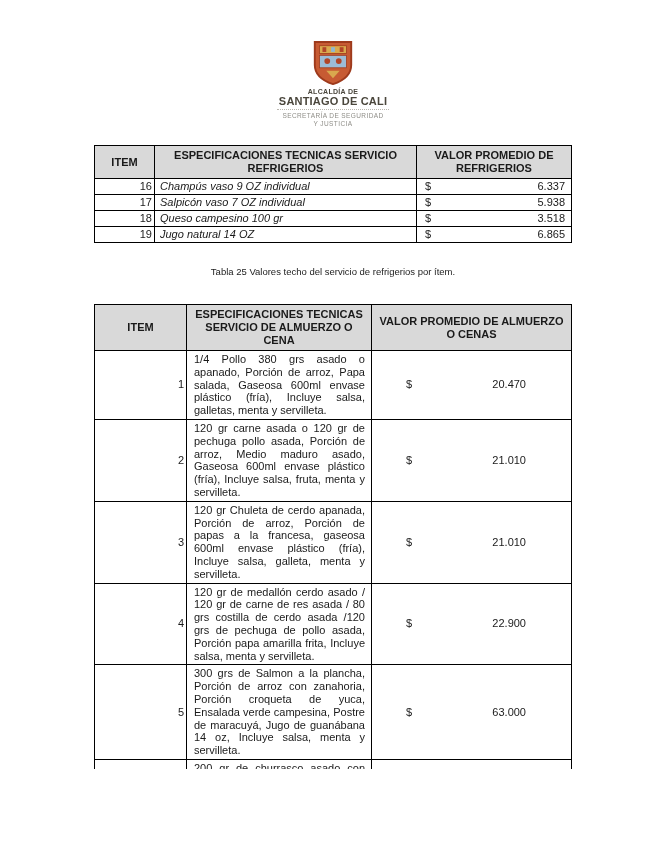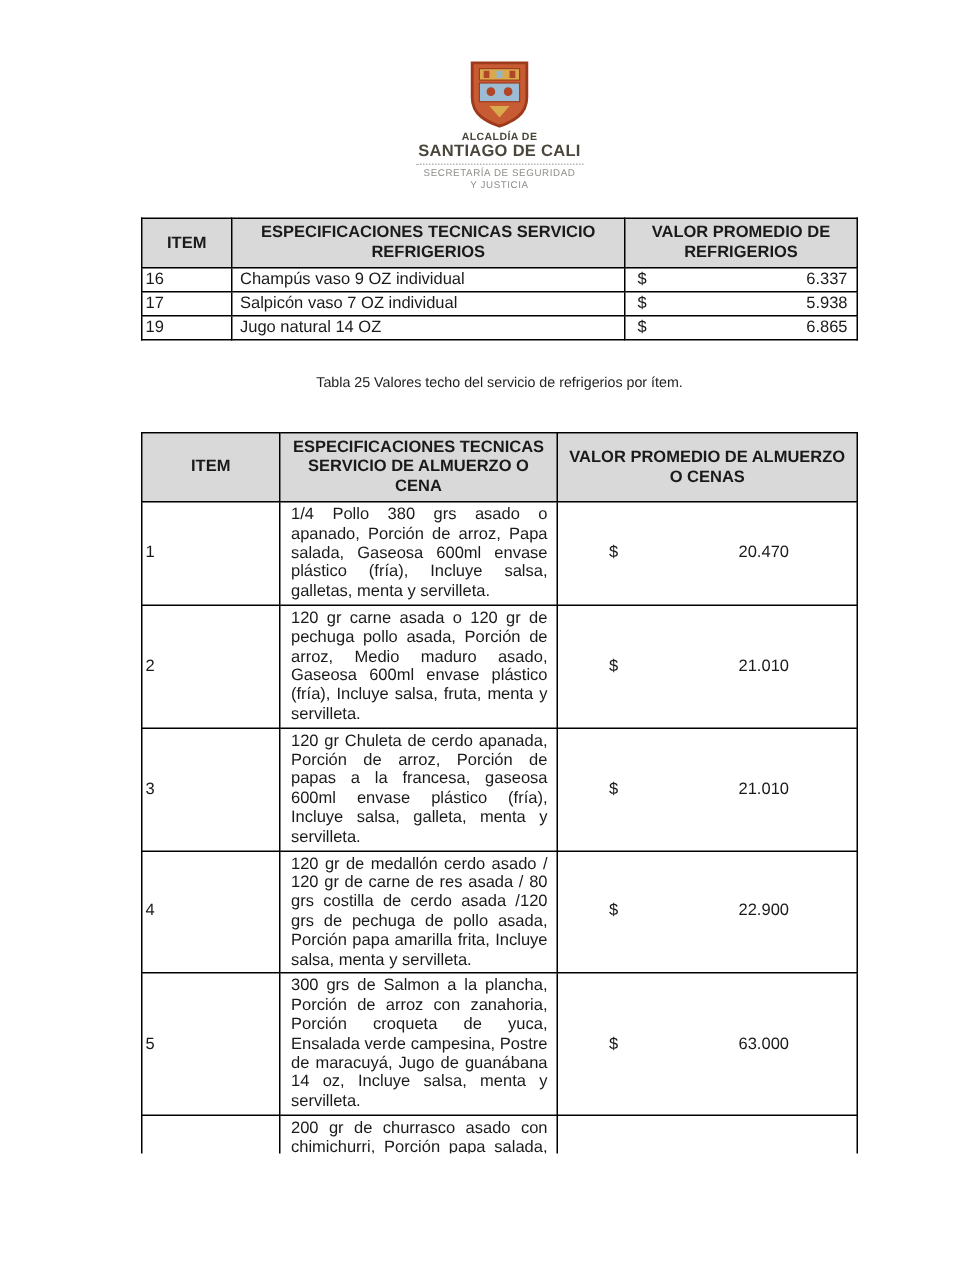--- a/index.html
+++ b/index.html
@@ -57,22 +57,22 @@
   th, td { border: 1px solid #000; vertical-align: middle; }
   th {
     background: #d9d9d9;
     font-size: 11px;
     font-weight: bold;
     line-height: 13px;
     padding: 3px 4px;
     text-align: center;
   }
   td { font-size: 11px; line-height: 13px; }
-  .cell-item { text-align: left; padding: 1px 2px; margin-left: 20px; }
-  .t1 .cell-spec { padding: 1px 5px; text-align: left; }
+  .cell-item { text-align: right; padding: 1px 2px; margin-left: 20px; }
+  .t1 .cell-spec { padding: 1px 5px; text-align: left; font-style: italic; }
   .t2 .cell-spec { padding: 2px 6px 2px 7px; text-align: justify; line-height: 12.8px; margin-left: 20px; }
   .valflex {
     display: flex;
     justify-content: space-between;
     align-items: center;
   }
   .t1 .valflex { padding: 1px 6px 1px 8px; }
   .t2 .valflex { padding: 1px 45px 1px 34px; }
   .total-label {
     font-weight: bold;
@@ -146,20 +146,30 @@
       <td class="cell-item">17</td>
       <td class="cell-spec">Salpicón vaso 7 OZ individual</td>
       <td>
             <div class="valflex">
               <span>$</span>
               <span>5.938</span>
             </div>
           </td>
     </tr>
     <tr>
+      <td class="cell-item">18</td>
+      <td class="cell-spec">Queso campesino 100 gr</td>
+      <td>
+            <div class="valflex">
+              <span>$</span>
+              <span>3.518</span>
+            </div>
+          </td>
+    </tr>
+    <tr>
       <td class="cell-item">19</td>
       <td class="cell-spec">Jugo natural 14 OZ</td>
       <td>
             <div class="valflex">
               <span>$</span>
               <span>6.865</span>
             </div>
           </td>
     </tr>
   </tbody>

